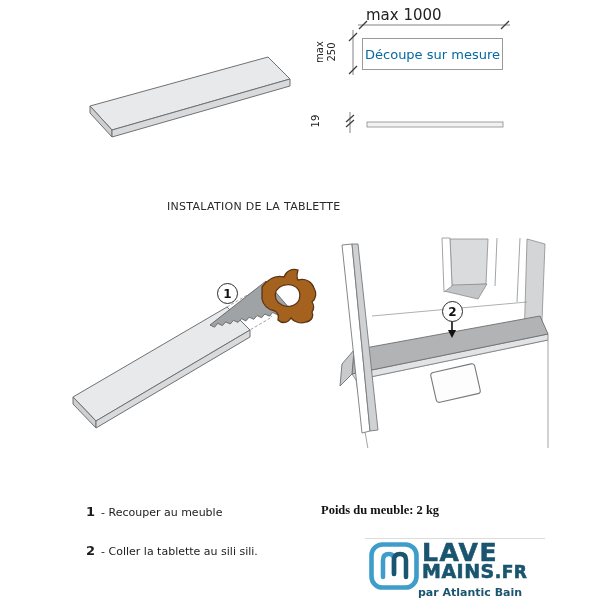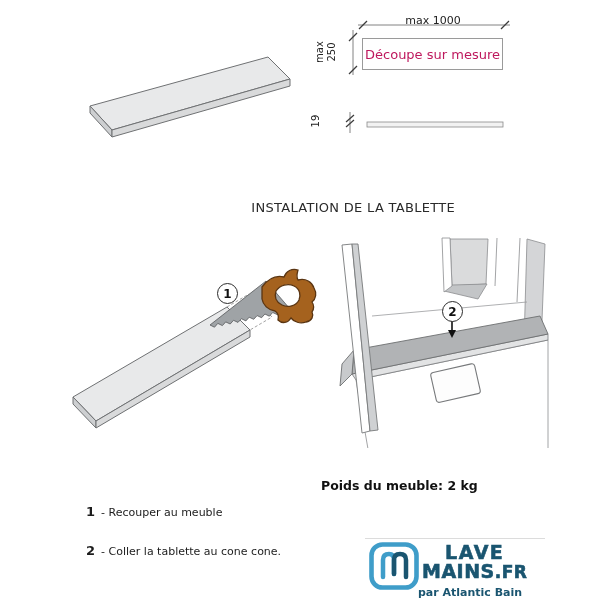--- a/index.html
+++ b/index.html
@@ -1,47 +1,47 @@
 <!DOCTYPE html>
 <html><head>
 <meta charset="utf-8">
 <style>
   html,body{margin:0;padding:0;background:#fff;}
   .canvas{position:relative;width:600px;height:600px;background:#ffffff;overflow:hidden;
           font-family:"DejaVu Sans",sans-serif;color:#1c1c1c;}
   .abs{position:absolute;}
   svg{display:block;}
   
-  .dim-top-label{left:366px;top:14px;width:134px;text-align:center;font-size:11px;color:#222;}
+  .dim-top-label{left:366px;top:6px;width:134px;font-size:15px;color:#222;}
   .cut-box{left:362px;top:38px;width:139px;height:30px;border:1px solid #9a9a9a;background:#fff;
-           display:flex;align-items:center;justify-content:center;font-size:13px;color:#be185d;}
+           display:flex;align-items:center;justify-content:center;font-size:13px;color:#0369a1;}
   .dim-left-label{left:311px;top:39px;width:32px;height:26px;transform:rotate(-90deg);
                   font-size:10px;line-height:12px;text-align:center;color:#222;}
   .dim-19-label{left:306px;top:114px;width:22px;height:14px;transform:rotate(-90deg);
                 font-size:10px;text-align:center;color:#222;}
   
-  .title{left:155px;top:200px;width:300px;text-align:right;font-size:13px;
+  .title{left:167px;top:200px;width:300px;text-align:left;font-size:11px;
          letter-spacing:.3px;color:#2a2a2a;}
   
   .callout{width:19px;height:19px;border:1.5px solid #2b2b2b;border-radius:50%;background:#fff;
            display:flex;align-items:center;justify-content:center;font-size:12px;font-weight:bold;
            color:#111;z-index:5;}
   .c1{left:217px;top:283px;}
   .c2{left:442px;top:301px;}
   
   .instr{display:flex;align-items:baseline;font-size:11px;color:#1c1c1c;}
   .instr .num{font-size:13px;font-weight:bold;margin-right:6px;}
   .i1{left:86px;top:504px;}
   .i2{left:86px;top:543px;}
-  .weight{left:321px;top:478px;font-size:12.5px;font-weight:bold;color:#111;}
+  .weight{left:321px;top:503px;font-size:12.5px;font-weight:bold;color:#111;font-family:Liberation Serif, serif;}
   
   .logo-divider{left:365px;top:538px;width:180px;height:1px;background:#dcdcdc;}
   .logo-word{left:422px;top:543px;line-height:19px;color:#1a5570;font-weight:bold;
              -webkit-text-stroke:0.6px #1a5570;}
-  .logo-word .w1{font-size:19px;letter-spacing:1.5px;display:block;text-align:center;}
+  .logo-word .w1{font-size:25px;letter-spacing:1.5px;display:block;}
   .logo-word .w2{font-size:19px;letter-spacing:.5px;margin-top:31px;}
   .logo-word .tld{font-size:17px;letter-spacing:.5px;margin-top:46px;}
   .logo-tagline{left:410px;top:586px;width:120px;text-align:center;font-size:11px;
                 font-weight:bold;color:#1a5570;}
 </style>
 </head>
 <body>
 
 <div class="canvas">
 
@@ -124,21 +124,21 @@
   </svg>
 
   <div class="abs callout c2">2</div>
 
   <div class="abs instr i1">
     <span class="num">1</span>
     <span>- Recouper au meuble</span>
   </div>
   <div class="abs instr i2">
     <span class="num">2</span>
-    <span>- Coller la tablette au cone cone.</span>
+    <span>- Coller la tablette au sili sili.</span>
   </div>
 
   <div class="abs weight">Poids du meuble: 2 kg</div>
 
   <div class="abs logo-divider"></div>
 
   <svg class="abs" style="left:369px;top:542px" width="50" height="48" viewBox="0 0 50 48">
     <rect x="2.5" y="2.5" width="45" height="43" rx="11" fill="#fff" stroke="#3f9dc9" stroke-width="4.6"></rect>
     <path d="M14,35 V18 Q14,12 20,12 Q25,12 25,18 V32" fill="none" stroke="#3f9dc9" stroke-width="4.5" stroke-linecap="round"></path>
     <path d="M25,32 V18 Q25,12 31,12 Q37,12 37,18 V35" fill="none" stroke="#1a5570" stroke-width="4.5" stroke-linecap="round"></path>

